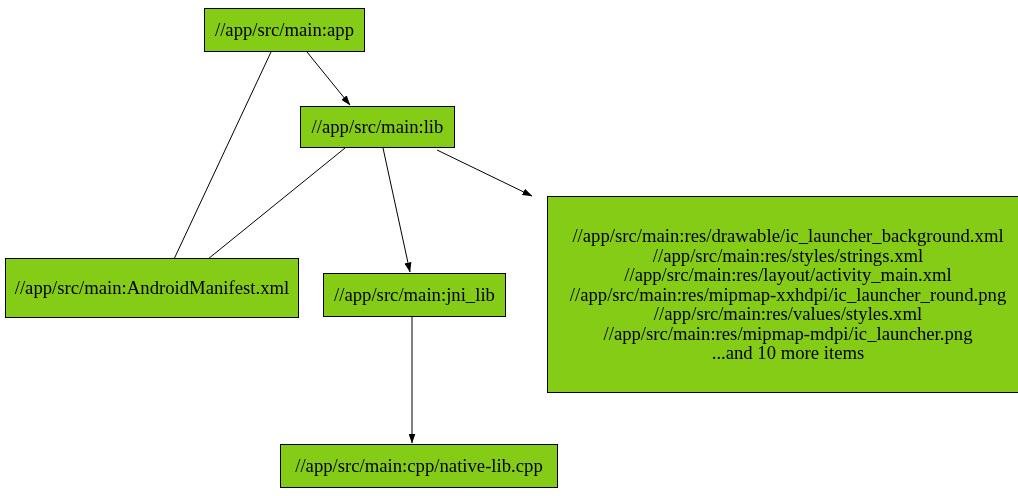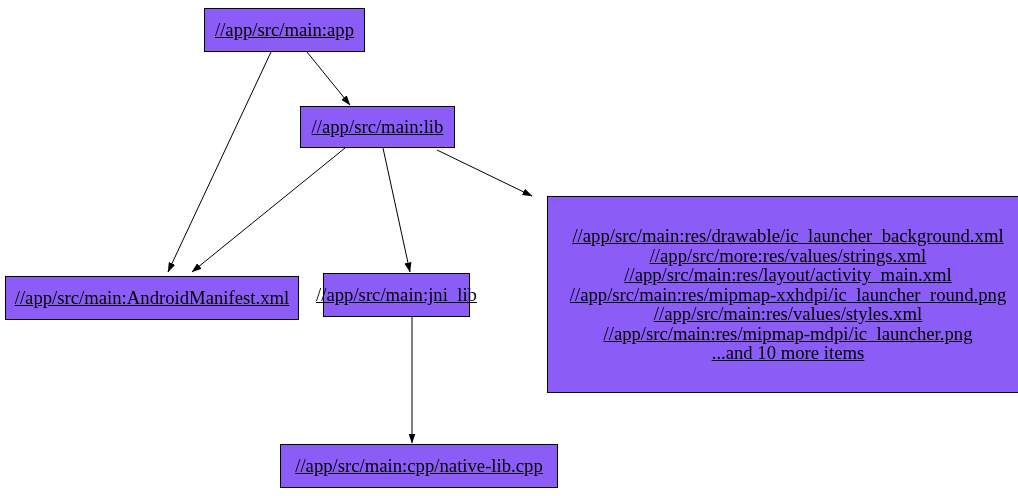--- a/index.html
+++ b/index.html
@@ -25,40 +25,39 @@
     pointer-events: none;
   }
   .edges line {
     stroke: #000000;
     stroke-width: 1;
   }
   .node {
     position: absolute;
     box-sizing: border-box;
     border: 1px solid #000000;
-    background: #8b5cf6;
+    background: #84cc16;
     display: flex;
     align-items: center;
     justify-content: center;
     text-align: center;
     font-size: 18.7px;
     line-height: 1.05;
     white-space: nowrap;
-    text-decoration: underline;
   }
   .node.multiline {
     flex-direction: column;
     justify-content: center;
     line-height: 19.6px;
     margin-left: 16px;
   }
   .node-app            { left: 204px; top: 8px;   width: 161px; height: 44px; }
   .node-lib            { left: 300px; top: 106px; width: 155px; height: 42px; }
-  .node-manifest       { left: 5px;   top: 276px; width: 294px; height: 44px; }
-  .node-jni-lib        { left: 323px; top: 273px; width: 147px; height: 44px; }
+  .node-manifest       { left: 5px;   top: 258px; width: 294px; height: 60px; }
+  .node-jni-lib        { left: 323px; top: 273px; width: 183px; height: 44px; }
   .node-res-group      { left: 531px; top: 196px; width: 482px; height: 197px; }
   .node-native-lib-cpp { left: 280px; top: 444px; width: 278px; height: 44px; }
 </style>
 </head>
 <body>
 
 <div class="canvas">
 
   <svg class="edges" viewBox="0 0 1018 496" xmlns="http://www.w3.org/2000/svg">
     <defs>
@@ -85,21 +84,21 @@
   <div class="node node-manifest">
     <span>//app/src/main:AndroidManifest.xml</span>
   </div>
 
   <div class="node node-jni-lib">
     <span>//app/src/main:jni_lib</span>
   </div>
 
   <div class="node multiline node-res-group">
     <span>//app/src/main:res/drawable/ic_launcher_background.xml</span>
-    <span>//app/src/more:res/values/strings.xml</span>
+    <span>//app/src/main:res/styles/strings.xml</span>
     <span>//app/src/main:res/layout/activity_main.xml</span>
     <span>//app/src/main:res/mipmap-xxhdpi/ic_launcher_round.png</span>
     <span>//app/src/main:res/values/styles.xml</span>
     <span>//app/src/main:res/mipmap-mdpi/ic_launcher.png</span>
     <span>...and 10 more items</span>
   </div>
 
   <div class="node node-native-lib-cpp">
     <span>//app/src/main:cpp/native-lib.cpp</span>
   </div>

